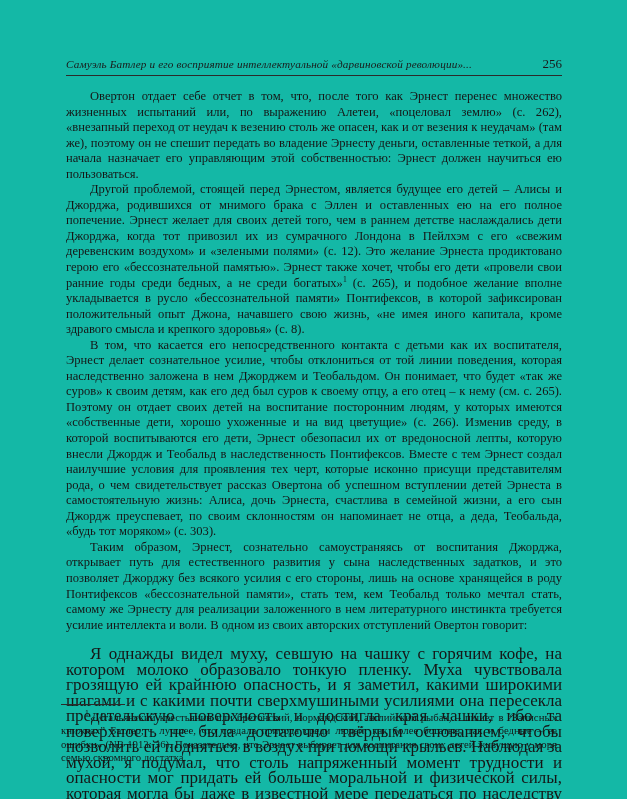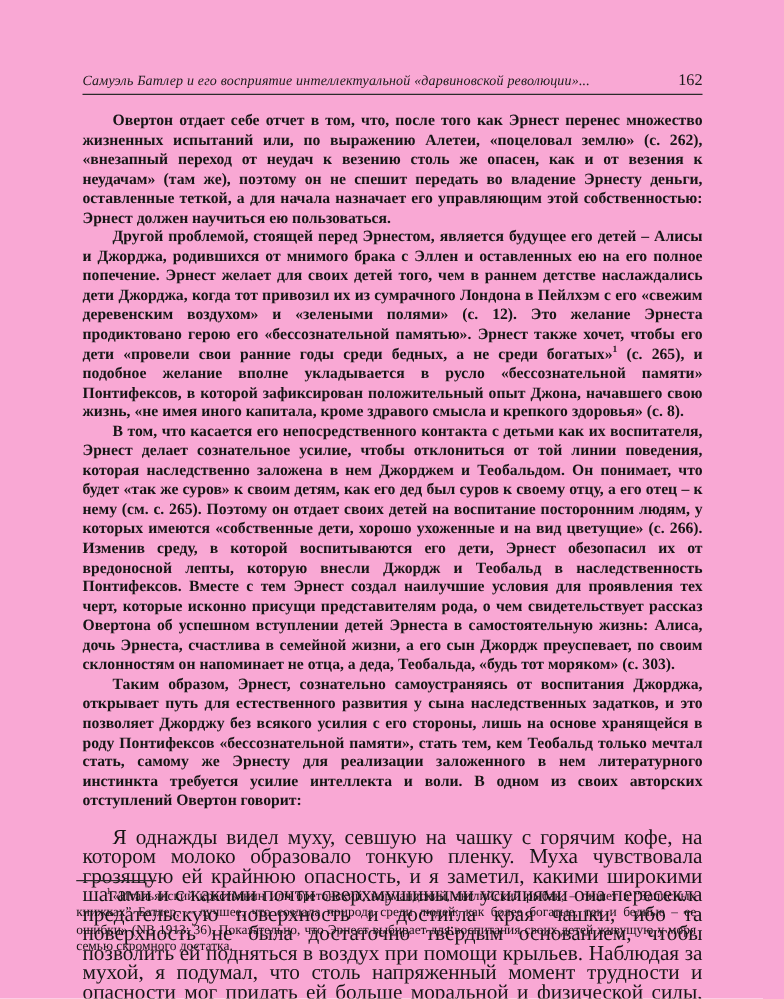--- a/index.html
+++ b/index.html
@@ -6,21 +6,21 @@
   html, body {
     margin: 0;
     padding: 0;
     background: #ffffff;
   }
 
   .page {
     position: relative;
     width: 627px;
     height: 799px;
-    background: #f9a8d4;
+    background: #14b8a6;
     overflow: hidden;
     font-family: "Liberation Serif", "DejaVu Serif", serif;
     color: #161616;
     box-sizing: border-box;
   }
 
   .content {
     position: absolute;
     left: 66px;
     top: 0;
@@ -64,21 +64,20 @@
     margin-top: 13px;
   }
 
   p.para {
     margin: 0;
     text-indent: 24px;
     text-align: justify;
     font-size: 12.55px;
     line-height: 15.55px;
     hyphens: manual;
-    font-weight: bold;
     -webkit-hyphens: manual;
   }
 
   
   .quote {
     margin: 13px 0 0 0;
   }
 
   .quote p {
     margin: 0;
@@ -128,21 +127,21 @@
 </style>
 </head>
 <body>
 
 <div class="page">
 
   <div class="content">
 
     <div class="running-head">
       <span class="running-head-title">Самуэль Батлер и его восприятие интеллектуальной «дарвиновской революции»...</span>
-      <span class="running-head-folio">162</span>
+      <span class="running-head-folio">256</span>
     </div>
     <hr class="head-rule">
 
     <div class="body-block">
 
       <p class="para">Овертон отдает себе отчет в том, что, после того как Эрнест перенес множество жизненных испытаний или, по выражению Алетеи, «поцеловал землю» (с. 262), «внезапный переход от неудач к везению столь же опасен, как и от везения к неудачам» (там же), поэтому он не спешит передать во владение Эрнесту деньги, оставленные теткой, а для начала назначает его управляющим этой собственностью: Эрнест должен научиться ею пользоваться.</p>
 
       <p class="para"><span>Другой проблемой, стоящей перед Эрнестом, является будущее его детей – Алисы и Джорджа, родившихся от мнимого брака с Эллен и оставленных ею на его полное попечение. Эрнест желает для своих детей того, чем в раннем детстве наслаждались дети Джорджа, когда тот привозил их из сумрачного Лондона в Пейлхэм с его «свежим деревенским воздухом» и «зелеными полями» (с. 12). Это желание Эрнеста продиктовано герою его «бессознательной памятью». Эрнест также хочет, чтобы его дети «провели свои ранние годы среди бедных, а не среди богатых»</span><sup class="ref">1</sup><span> (с. 265), и подобное желание вполне укладывается в русло «бессознательной памяти» Понтифексов, в которой зафиксирован положительный опыт Джона, начавшего свою жизнь, «не имея иного капитала, кроме здравого смысла и крепкого здоровья» (с. 8).</span></p>
 
       <p class="para">В том, что касается его непосредственного контакта с детьми как их воспитателя, Эрнест делает сознательное усилие, чтобы отклониться от той линии поведения, которая наследственно заложена в нем Джорджем и Теобальдом. Он понимает, что будет «так же суров» к своим детям, как его дед был суров к своему отцу, а его отец – к нему (см. с. 265). Поэтому он отдает своих детей на воспитание посторонним людям, у которых имеются «собственные дети, хорошо ухоженные и на вид цветущие» (с. 266). Изменив среду, в которой воспитываются его дети, Эрнест обезопасил их от вредоносной лепты, которую внесли Джордж и Теобальд в наследственность Понтифексов. Вместе с тем Эрнест создал наилучшие условия для проявления тех черт, которые исконно присущи представителям рода, о чем свидетельствует рассказ Овертона об успешном вступлении детей Эрнеста в самостоятельную жизнь: Алиса, дочь Эрнеста, счастлива в семейной жизни, а его сын Джордж преуспевает, по своим склонностям он напоминает не отца, а деда, Теобальда, «будь тот моряком» (с. 303).</p>

